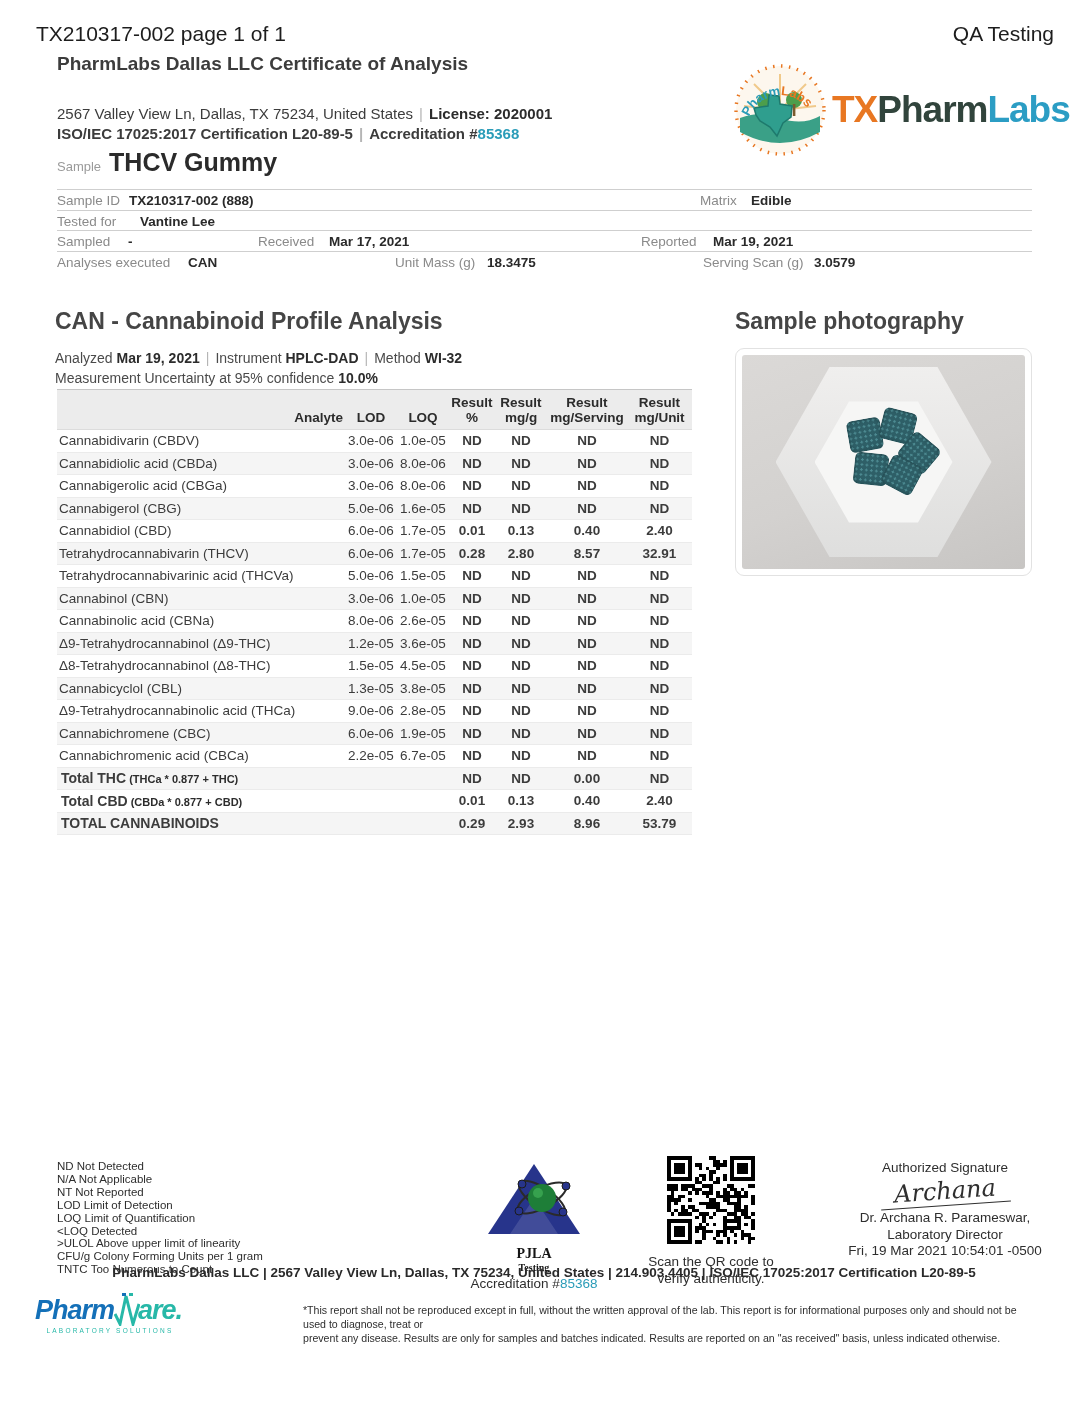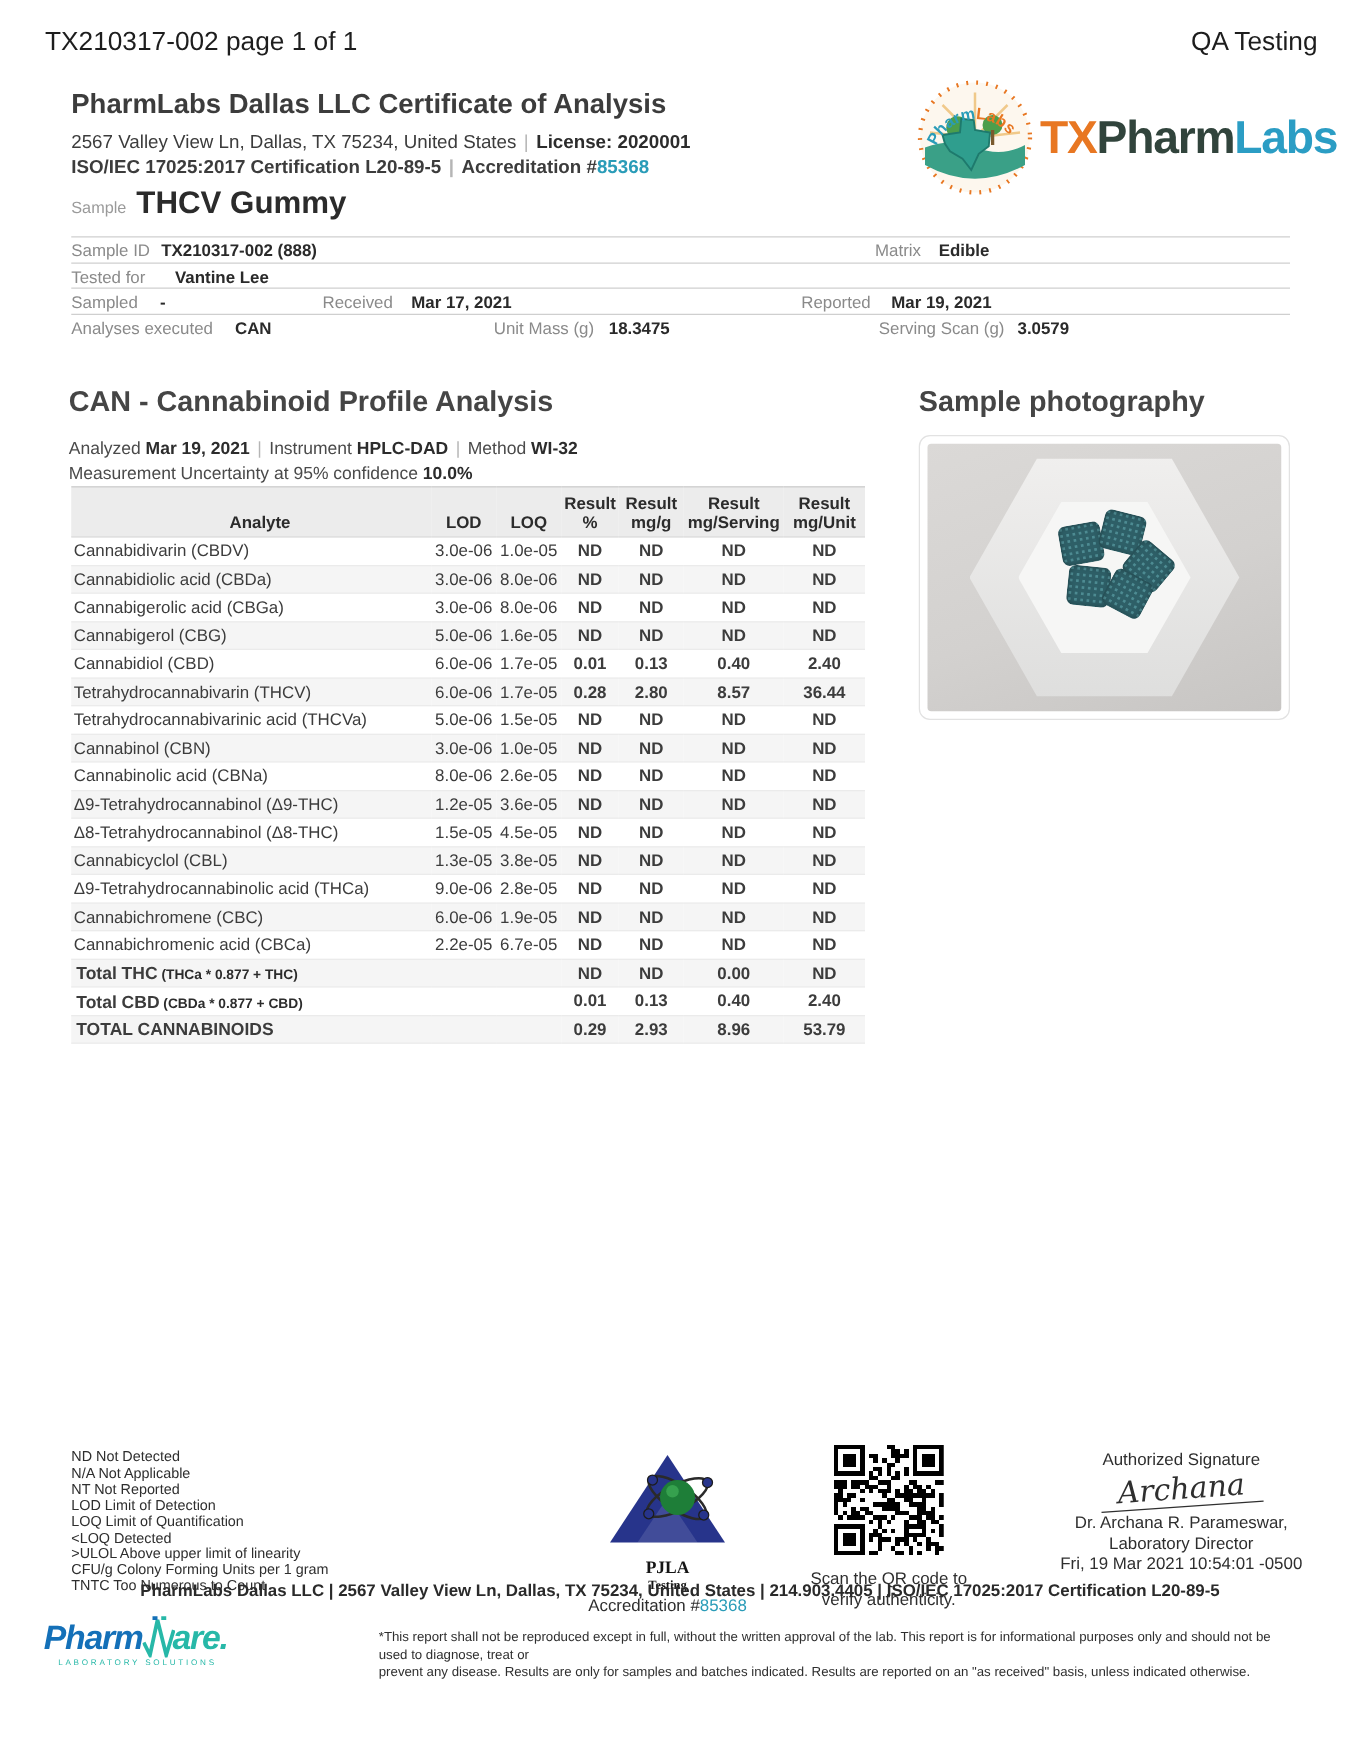--- a/index.html
+++ b/index.html
@@ -5,21 +5,21 @@
   * { margin:0; padding:0; box-sizing:border-box; }
   html,body { background:#ffffff; }
   .page { position:relative; width:1088px; height:1408px; background:#fff;
           font-family:"Liberation Sans", sans-serif; color:#3a3a3a; overflow:hidden; }
 
   
   .topbar { position:absolute; top:22px; left:36px; right:34px; display:flex; justify-content:space-between; }
   .topbar .ref, .topbar .qa { font-size:21px; color:#1d1d1d; }
 
   
-  .h-title { position:absolute; top:70px; left:57px; font-size:22px; font-weight:bold; color:#3c3c3c; }
+  .h-title { position:absolute; top:53px; left:57px; font-size:19px; font-weight:bold; color:#3c3c3c; }
   .h-addr  { position:absolute; top:104px; left:57px; font-size:15px; line-height:20px; color:#3c3c3c; }
   .h-addr b { color:#2c2c2c; }
   .h-addr .l2 { font-weight:bold; }
   .teal { color:#2a9cb8; }
 
   
   .brand { position:absolute; top:62px; left:732px; display:flex; align-items:center; }
   .brand .wordmark { font-size:37px; font-weight:bold; letter-spacing:-1px; margin-left:4px; }
   .wm-tx { color:#e87722; } .wm-pharm { color:#31443c; } .wm-labs { color:#2b9dc4; }
 
@@ -41,21 +41,21 @@
   .can-meta2 { position:absolute; top:370px; left:55px; font-size:14px; color:#4a4a4a; }
   .can-meta1 b, .can-meta2 b { color:#2c2c2c; }
   .pipe { color:#b5b5b5; padding:0 6px; }
 
   table.can { position:absolute; top:389px; left:57px; width:635px; border-collapse:collapse; table-layout:fixed; font-size:13.5px; }
   table.can col.c-analyte{width:288px} table.can col.c-lod{width:52px} table.can col.c-loq{width:52px}
   table.can col.c-pct{width:46px} table.can col.c-mgg{width:52px} table.can col.c-srv{width:80px} table.can col.c-unit{width:65px}
   table.can thead th { background:#ececec; border-top:1px solid #c6c6c6; border-bottom:1px solid #dcdcdc;
       font-weight:bold; color:#2c2c2c; text-align:center; vertical-align:bottom; white-space:pre-line;
       line-height:15px; padding:5px 2px 4px; }
-  table.can thead th.h-analyte { text-align:center; padding-left:16px; }
+  table.can thead th.h-analyte { text-align:right; padding-left:16px; }
   table.can tbody td { height:22.5px; padding:2px 2px; border-bottom:1px solid #ebebeb; color:#3c3c3c; }
   table.can tbody tr:nth-child(even) { background:#f5f5f5; }
   td.analyte { text-align:left; padding-left:4px; }
   td.num { text-align:center; }
   td.res { text-align:center; font-weight:bold; }
   .nd  { color:#3d8b7a; }
   .vl  { color:#323f6e; }
   tr.total td { font-weight:bold; color:#222; }
   tr.total td.tlabel { text-align:left; padding-left:4px; font-size:14px; }
   tr.total .tsub { font-size:11px; font-weight:bold; color:#2c2c2c; }
@@ -260,21 +260,21 @@
           <td class="res vl">0.40</td>
           <td class="res vl">2.40</td>
         </tr>
         <tr>
           <td class="analyte">Tetrahydrocannabivarin (THCV)</td>
           <td class="num">6.0e-06</td>
           <td class="num">1.7e-05</td>
           <td class="res vl">0.28</td>
           <td class="res vl">2.80</td>
           <td class="res vl">8.57</td>
-          <td class="res vl">36.44</td>
+          <td class="res vl">32.91</td>
         </tr>
         <tr>
           <td class="analyte">Tetrahydrocannabivarinic acid (THCVa)</td>
           <td class="num">5.0e-06</td>
           <td class="num">1.5e-05</td>
           <td class="res nd">ND</td>
           <td class="res nd">ND</td>
           <td class="res nd">ND</td>
           <td class="res nd">ND</td>
         </tr>

